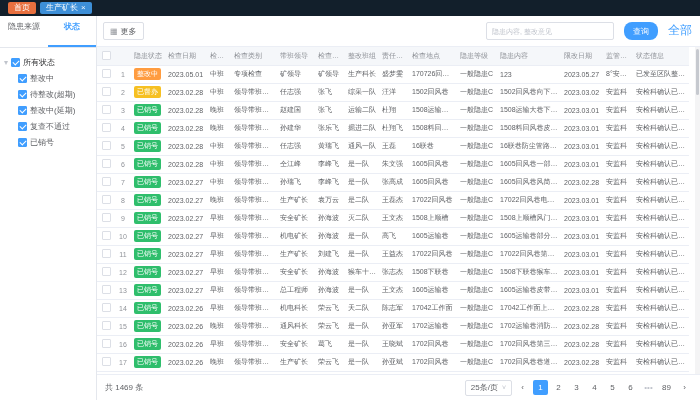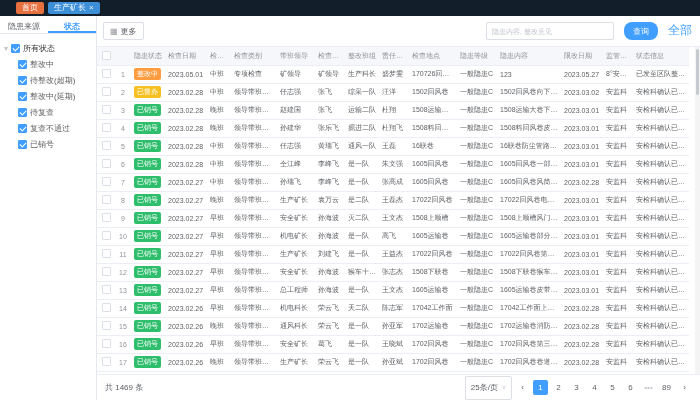--- a/index.html
+++ b/index.html
@@ -1,31 +1,31 @@
 <!DOCTYPE html>
 <html><head>
 <meta charset="utf-8">
 <style>
   * { margin:0; padding:0; box-sizing:border-box; }
   html,body { width:700px; height:400px; overflow:hidden; background:#fff;
     font-family:"Liberation Sans","DejaVu Sans",sans-serif; }
   .window { width:700px; height:400px; display:flex; flex-direction:column; position:relative; }
 
   
-  .topbar { height:16px; background:#121f2b; display:flex; align-items:center; padding-left:16px; gap:4px; flex:none; }
+  .topbar { height:16px; background:#121f2b; display:flex; align-items:center; padding-left:8px; gap:4px; flex:none; }
   .tag { height:12px; line-height:12px; font-size:8px; color:#fff; padding:0 6px; border-radius:2px; display:flex; align-items:center; gap:3px; cursor:pointer; }
   .tag-home { background:#e8703f; }
   .tag-active { background:#3d8fd8; }
   .tag .close { font-size:8px; line-height:8px; opacity:.9; }
 
   .body-row { flex:1; display:flex; min-height:0; }
 
   
   .sidebar { width:97px; flex:none; background:#fff; border-right:1px solid #e4e7ed; display:flex; flex-direction:column; }
-  .side-tabs { display:flex; border-bottom:1px solid #e4e7ed; height:18px; flex:none; }
+  .side-tabs { display:flex; border-bottom:1px solid #e4e7ed; height:32px; flex:none; }
   .side-tab { flex:1; font-size:8px; color:#606266; text-align:center; line-height:21px; cursor:pointer; }
   .side-tab.active { color:#409eff; border-bottom:2px solid #409eff; font-weight:bold; }
   .tree { padding:6px 4px; font-size:8px; color:#606266; }
   .tree-root { display:flex; align-items:center; gap:3px; height:16px; cursor:pointer; color:#303133; }
   .caret { color:#c0c4cc; font-size:8px; }
   .tree-item { display:flex; align-items:center; gap:3px; height:16px; padding-left:14px; cursor:pointer; }
 
   
   .cb { width:9px; height:9px; border:1px solid #dcdfe6; border-radius:1px; background:#fff; display:inline-block; flex:none; position:relative; cursor:pointer; }
   .cb.on { background:#409eff; border-color:#409eff; }
@@ -52,21 +52,21 @@
   .c-idx { color:#909399; }
   .badge { display:inline-block; color:#fff; font-size:7px; line-height:10px; padding:1px 3px; border-radius:2px; }
 
   
   .vscroll { position:absolute; right:0; top:0; width:5px; height:100%; background:#f4f4f5; }
   .vscroll .thumb { position:absolute; top:2px; left:1px; width:3px; height:46px; background:#c6c9cf; border-radius:2px; }
 
   
   .footer { height:26px; flex:none; display:flex; align-items:center; justify-content:space-between; padding:0 8px; font-size:8px; color:#606266; border-top:1px solid #ebeef5; }
   .pager { display:flex; align-items:center; gap:3px; }
-  .size-select { display:flex; align-items:center; gap:4px; border:1px solid #dcdfe6; border-radius:2px; height:24px; padding:0 5px; color:#606266; cursor:pointer; }
+  .size-select { display:flex; align-items:center; gap:4px; border:1px solid #dcdfe6; border-radius:2px; height:16px; padding:0 5px; color:#606266; cursor:pointer; }
   .caret-d { color:#c0c4cc; font-size:7px; }
   .pg { min-width:15px; height:15px; border:none; background:transparent; font-size:8px; color:#606266; cursor:pointer; border-radius:2px; line-height:15px; text-align:center; padding:0 2px; }
   .pg.active { color:#fff; background:#409eff; }
   .pg.dots { color:#c0c4cc; }
 </style>
 </head>
 <body>
 
 <div class="window">
 
@@ -97,24 +97,20 @@
           <span class="cb on"></span>
           <span>整改中</span>
         </div>
         <div class="tree-item">
           <span class="cb on"></span>
           <span>待整改(超期)</span>
         </div>
         <div class="tree-item">
           <span class="cb on"></span>
           <span>整改中(延期)</span>
-        </div>
-        <div class="tree-item">
-          <span class="cb on"></span>
-          <span>待复查</span>
         </div>
         <div class="tree-item">
           <span class="cb on"></span>
           <span>复查不通过</span>
         </div>
         <div class="tree-item">
           <span class="cb on"></span>
           <span>已销号</span>
         </div>
       </div>

